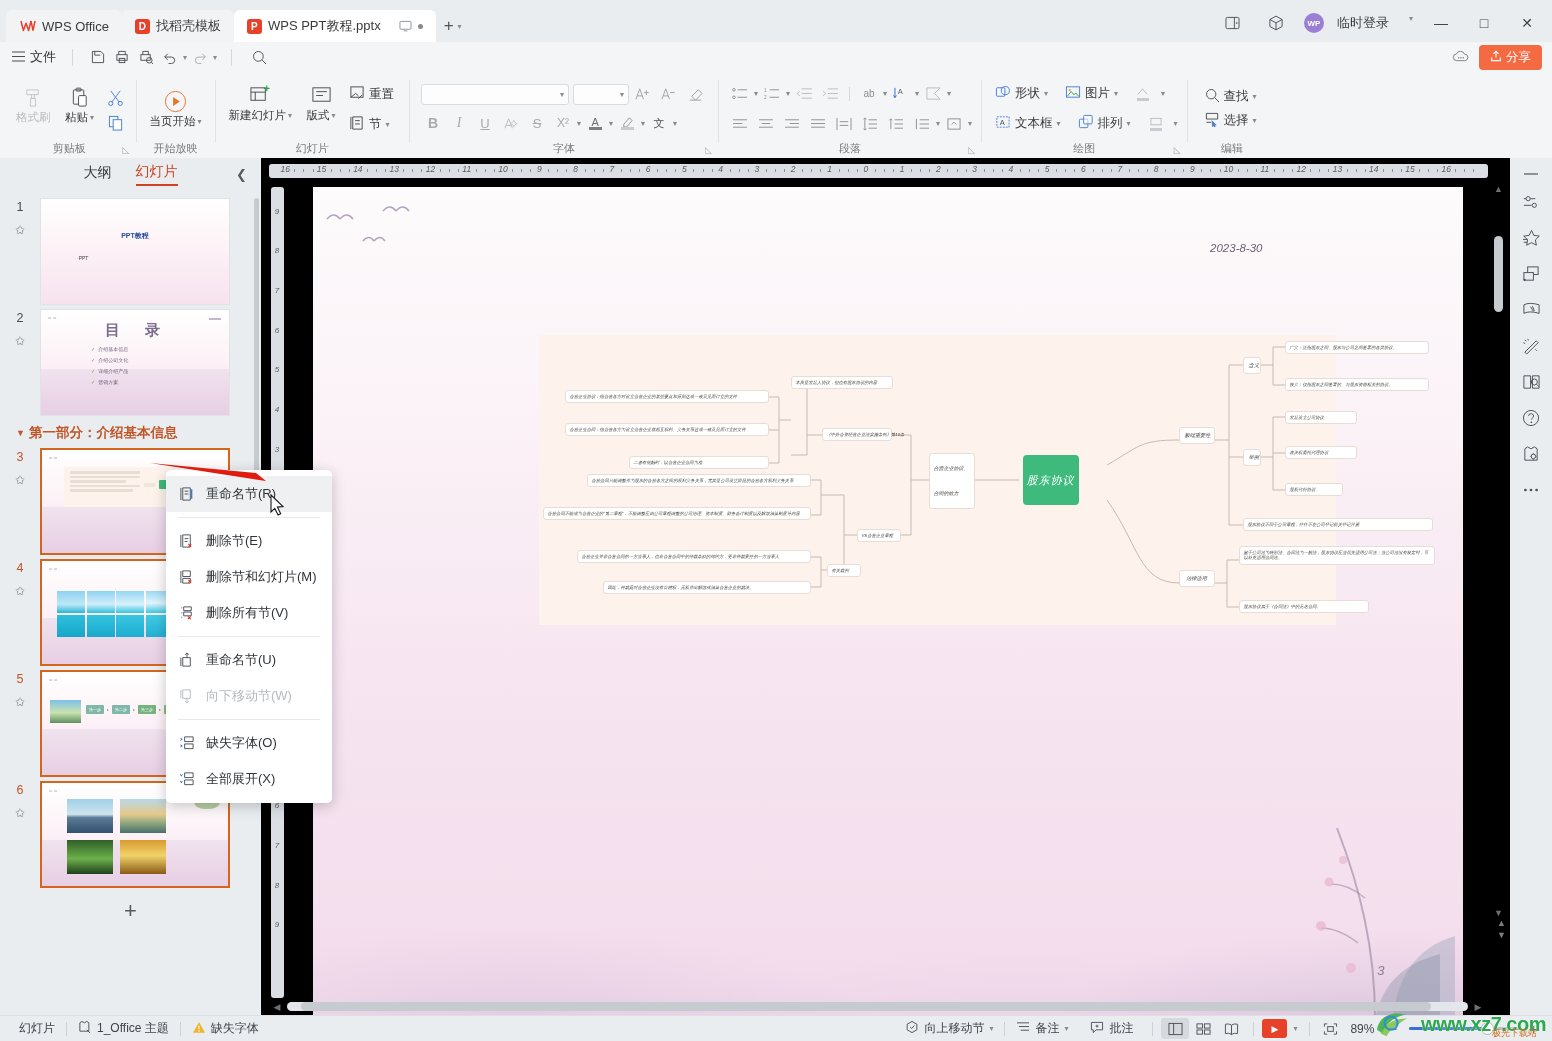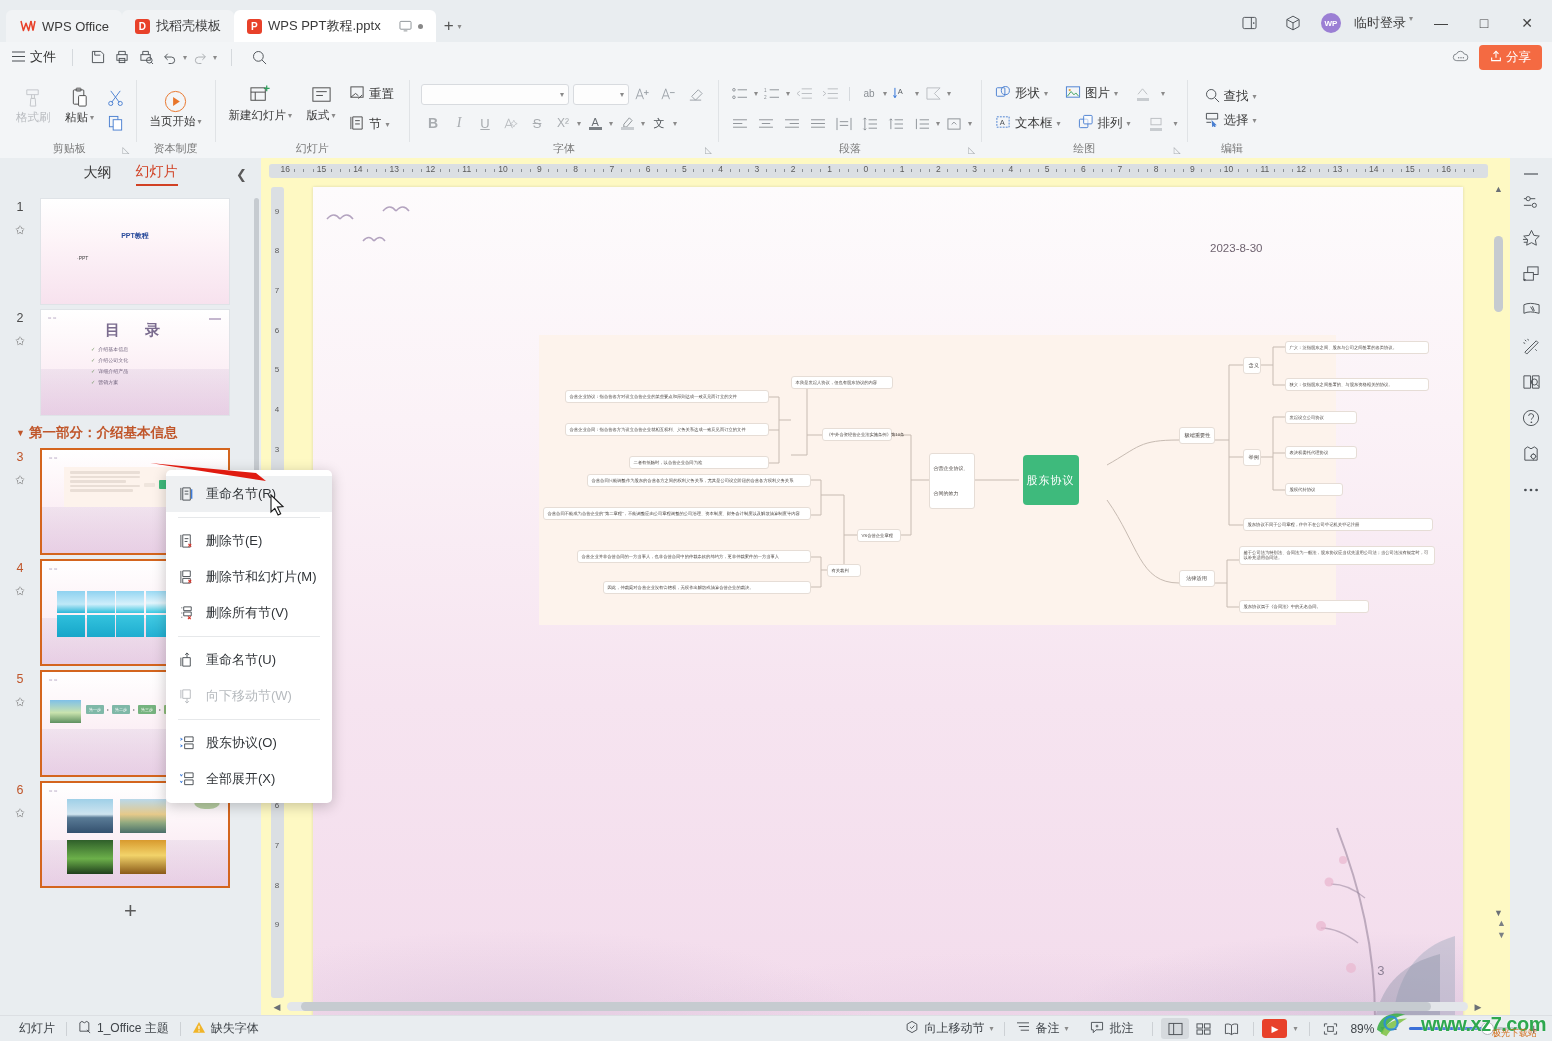--- a/index.html
+++ b/index.html
@@ -20,21 +20,21 @@
   .tbtn.alt  { background:#f1f3f5; }
   .tbtn.active { background:#fff; font-weight:400; }
   .wlogo { width:17px; height:15px; color:#e8412a; display:flex; align-items:center; justify-content:center; font-weight:bold; font-size:13px;}
   .mini-red { width:15px;height:15px;border-radius:3px;background:#e8412a;color:#fff;display:flex;align-items:center;justify-content:center;font-size:10px;font-weight:bold;}
   .mini-p { width:15px;height:15px;border-radius:3px;background:#e8412a;color:#fff;display:flex;align-items:center;justify-content:center;font-size:10px;font-weight:bold;}
   .tab-ic { color:#888; display:inline-flex; }
   .dot-mark { width:5px;height:5px;border-radius:50%;background:#888;}
   .plus-tab { display:flex;align-items:center;gap:4px;padding:0 8px;height:32px;color:#555;font-size:17px;}
   .tabbar-right { margin-left:auto; display:flex; align-items:center; gap:13px; padding-bottom:7px; padding-right:4px;}
   .avatar { width:20px;height:20px;border-radius:50%;background:#9b7fd4;color:#fff;font-size:8px;display:flex;align-items:center;justify-content:center;font-weight:bold;}
-  .login-txt { font-size:13px; color:#3a3a3a; display:flex; align-items:flex-start; gap:3px;}
+  .login-txt { font-size:13px; color:#3a3a3a; display:flex; align-items:flex-start; gap:20px;}
   .wbtn { width:30px; height:24px; display:flex;align-items:center;justify-content:center; color:#444; font-size:14px;}
 
   
   .menubar { height:30px; background:#f3f5f7; display:flex; align-items:center; padding-left:10px; gap:0; flex:0 0 30px; position:relative;}
   .m-file { display:flex;align-items:center;gap:5px;font-size:13px;color:#333;padding:0 10px 0 2px;}
   .qbar { display:flex; align-items:center; gap:2px; padding:0 8px; color:#5a5a5a;}
   .qi { width:22px;height:22px;display:flex;align-items:center;justify-content:center;}
   .vsep { width:1px;height:17px;background:#d5d9dd;margin:0 6px;}
   .mtabs { display:flex; align-items:center; gap:0; margin-left:4px;}
   .mtab { font-size:13.5px; color:#3a3a3a; padding:4px 13px 5px; position:relative; }
@@ -89,21 +89,21 @@
 
   
   .mg1 { position:absolute; inset:0; background:linear-gradient(to bottom,#fff 0%, #fdf4f8 40%, #f7e2ee 100%); }
   .mtitle { position:absolute; left:50%; transform:translateX(-50%); }
   .toc-h { font-size:15px; font-weight:bold; color:#7a6b8e; letter-spacing:5px; }
   .toc-li { font-size:5px; color:#6d5f7a; display:flex; align-items:center; gap:3px;}
   .mhill { position:absolute;left:0;right:0;bottom:0;height:46px;background:linear-gradient(to bottom, rgba(190,170,205,.18), rgba(210,180,215,.42));}
   .birds { position:absolute;top:5px;left:7px;color:#b8a9c4;font-size:6px;}
 
   
-  .center { flex:1; display:flex; flex-direction:column; min-width:0; background:#fef9c3; position:relative;}
+  .center { flex:1; display:flex; flex-direction:column; min-width:0; background:#000000; position:relative;font-style:italic;}
   .hruler { height:20px; margin:3px 22px 0 8px; display:flex; align-items:center; position:relative;}
   .rulerbar { flex:1; height:14px; background:#dbdfe3; border-radius:3px; position:relative; overflow:hidden;}
   .rtick { position:absolute; top:0; font-size:8.5px; color:#5a5a5a; transform:translateX(-50%);}
   .rdot { position:absolute; top:5px; width:1px;height:3px; background:#8a8f94;}
   .canvas-wrap { flex:1; display:flex; min-height:0; position:relative;}
   .vruler { width:16px; margin:6px 0 0 8px; display:flex; flex-direction:column; align-items:center;}
   .vbar { flex:1; width:13px; background:#dbdfe3; border-radius:3px; position:relative; overflow:hidden;}
   .vtick { position:absolute; left:0; width:100%; text-align:center; font-size:8px; color:#5a5a5a; transform:translateY(-50%);}
   .stage { flex:1; display:flex; align-items:flex-start; justify-content:center; padding:6px 26px 0 6px; position:relative; min-width:0;}
   .slide { width:1150px; height:831px; position:relative; overflow:hidden; box-shadow:0 0 3px rgba(0,0,0,.14); background:#fff;}
@@ -368,21 +368,21 @@
                 <circle cx="13" cy="13" r="10.5" stroke="#e8752a" fill="none"></circle>
                 <path d="M10.5 8.2l7 4.8-7 4.8z" fill="#e8752a"></path>
               </svg>
           </span>
           <span class="bl">
               <span>当页开始</span>
               <span class="caret">▾</span>
             </span>
         </div>
       </div>
-      <div class="glabel">资本制度</div>
+      <div class="glabel">开始放映</div>
     </div>
     <div class="gsep"></div>
 
     <div class="rgroup">
       <div class="rows">
         <div class="rrow" style="align-items:flex-start;">
           <div class="bigbtn">
             <span class="bi">
               <svg width="23" height="22" viewBox="0 0 24 23">
                   <rect x="2" y="4" width="15" height="13" stroke="#4b4b4b" fill="none"></rect>
@@ -1384,21 +1384,21 @@
       <span>向下移动节(W)</span>
     </div>
     <div class="ctxsep"></div>
     <div class="ctxitem">
       <span class="ctxicon">
         <svg width="16" height="16" viewBox="0 0 17 17">
             <path d="M6 2h9v5H6zM6 9.5h9v5H6z" stroke="#4a4f54" fill="none"></path>
             <path d="M1.5 3.5l2 1-2 1M1.5 10.5l2 1-2 1" stroke="#2a6fd8" fill="none"></path>
           </svg>
       </span>
-      <span>股东协议(O)</span>
+      <span>缺失字体(O)</span>
     </div>
     <div class="ctxitem">
       <span class="ctxicon">
         <svg width="16" height="16" viewBox="0 0 17 17">
             <path d="M6 2h9v5H6zM6 9.5h9v5H6z" stroke="#4a4f54" fill="none"></path>
             <path d="M1.5 3.5l1 2 1-2M1.5 10.5l1 2 1-2" stroke="#2a6fd8" fill="none"></path>
           </svg>
       </span>
       <span>全部展开(X)</span>
     </div>

